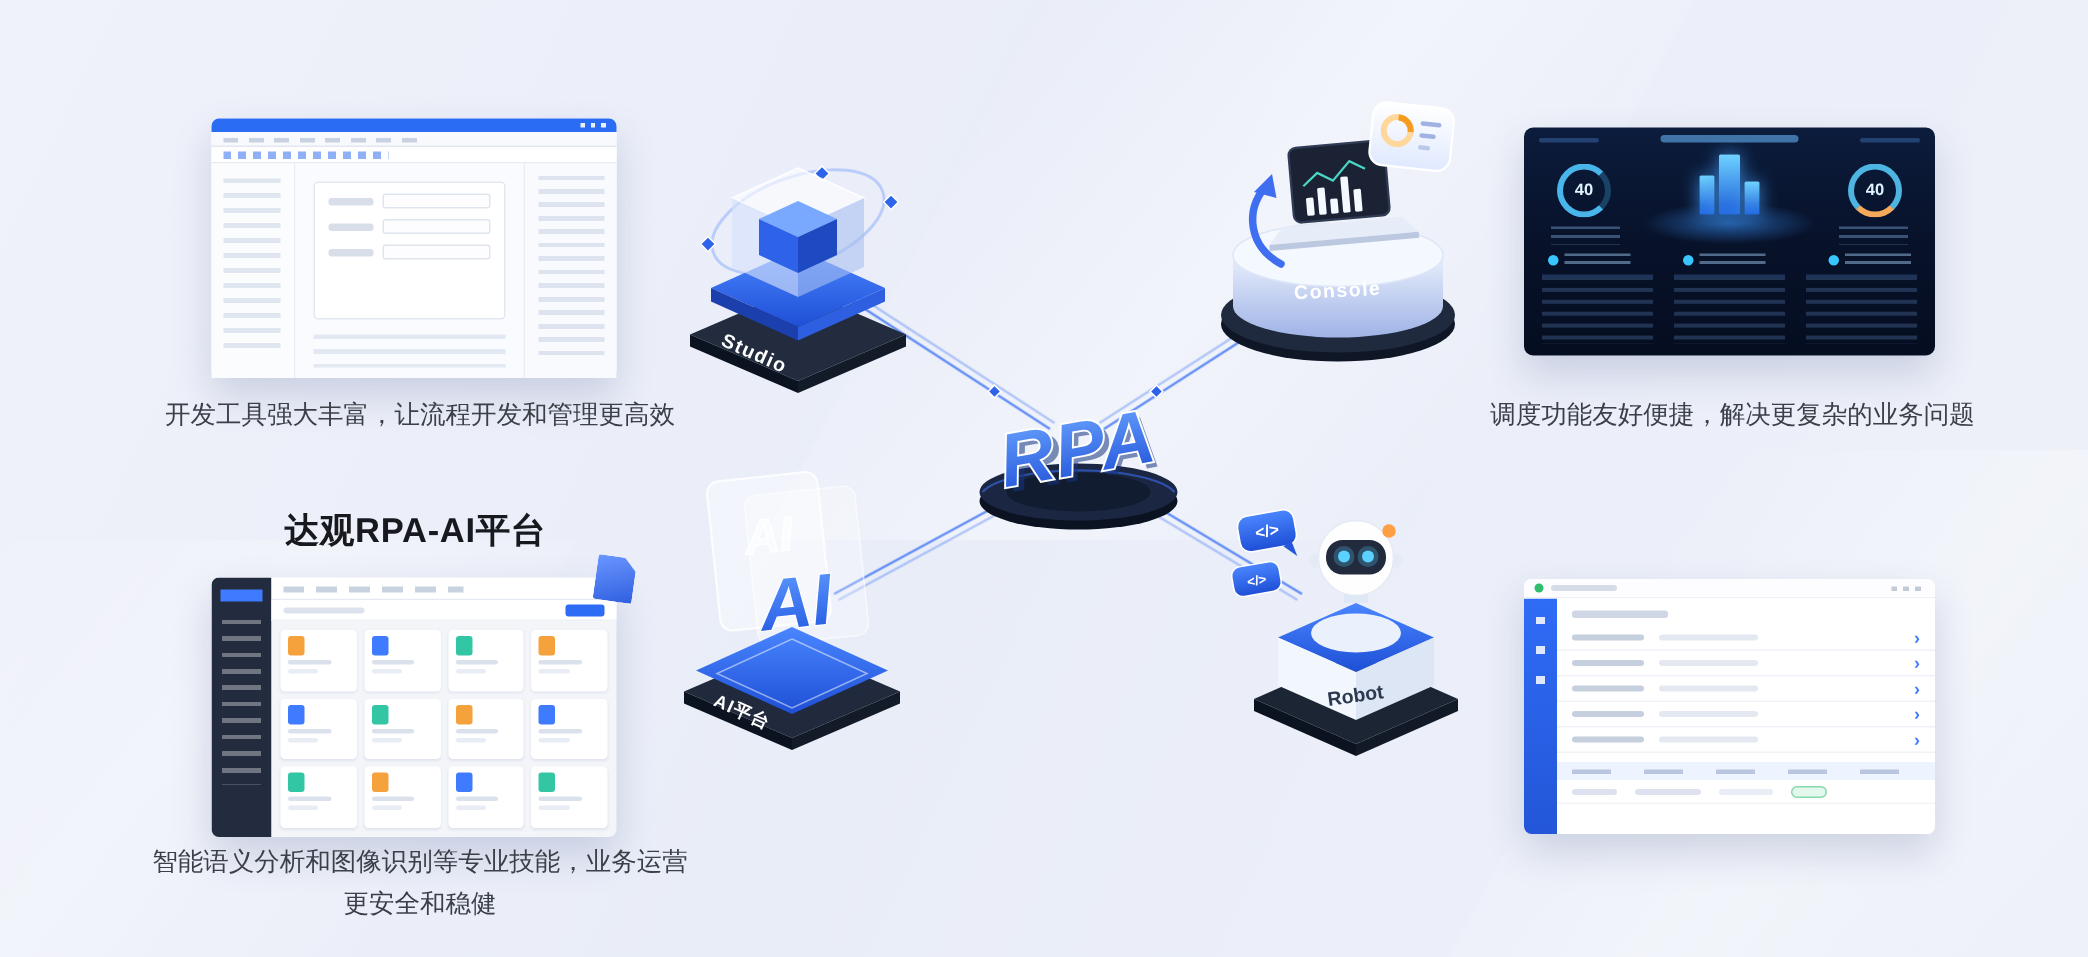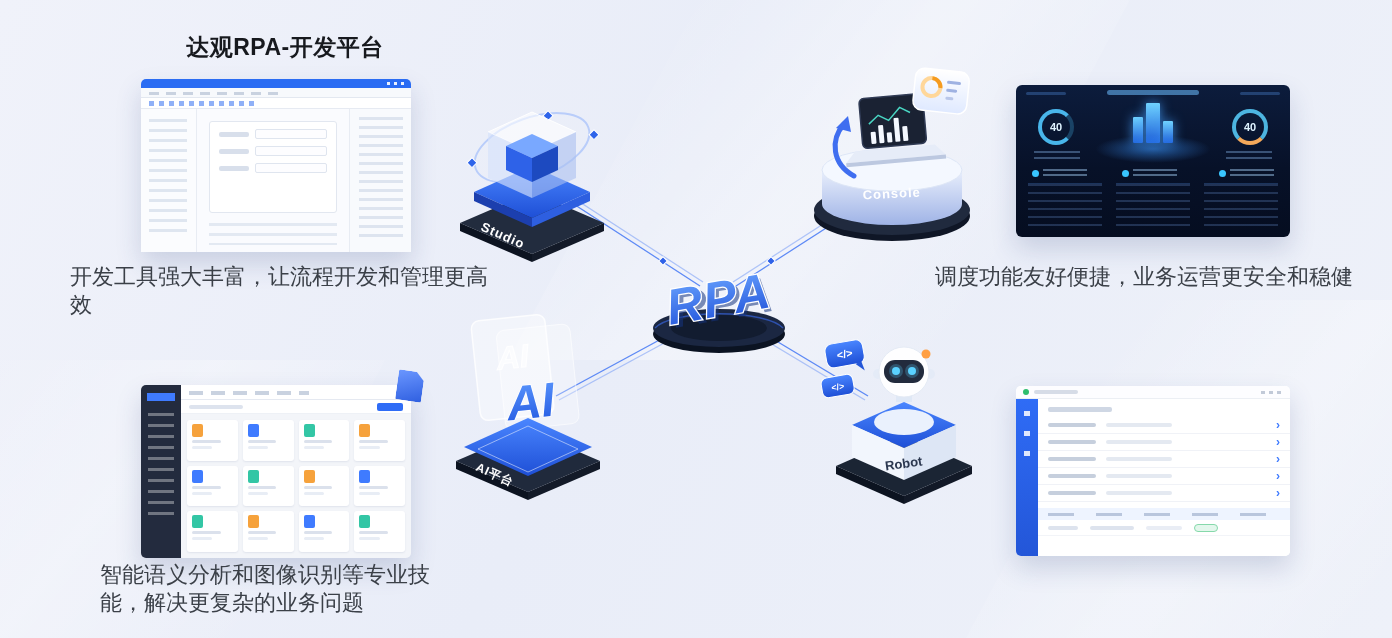--- a/index.html
+++ b/index.html
@@ -14,21 +14,21 @@
   .s3{left:1050px;top:300px;width:380px;height:360px;opacity:.45}
 
   .links{position:absolute;inset:0;width:100%;height:100%;pointer-events:none}
 
   .q-title{position:absolute;font-size:23px;font-weight:bold;color:#17191e;text-align:center;letter-spacing:.5px}
   .t-dev{left:120px;top:32px;width:330px}
   .t-ctl{left:990px;top:32px;width:330px}
   .t-ai{left:112px;top:338px;width:330px}
   .t-rb{left:990px;top:340px;width:330px}
 
-  .q-caption{position:absolute;font-size:22px;color:#3b4048;line-height:28px}
+  .q-caption{position:absolute;font-size:17px;color:#3b4048;text-align:center;line-height:28px}
   .c-dev{left:70px;top:263px;width:420px}
   .c-ctl{left:935px;top:263px;width:440px}
   .c-ai{left:100px;top:561px;width:360px}
   .c-rb{left:935px;top:564px;width:440px}
 
   .shot{position:absolute;border-radius:5px;box-shadow:0 12px 26px rgba(40,60,120,.18)}
 
   
   .dev-shot{left:141px;top:79px;width:270px;height:173px;background:#fff}
   .win-bar{height:9px;background:#2a6cf3;border-radius:5px 5px 0 0;position:relative}
@@ -311,21 +311,20 @@
         <text x="25" y="42" text-anchor="middle" font-size="11" font-weight="bold" fill="#fff">&lt;/&gt;</text>
       </g>
       <g transform="rotate(-10 18 72)">
         <rect x="2" y="60" width="32" height="20" rx="6" fill="url(#gBlue)" stroke="#fff"></rect>
         <text x="18" y="74" text-anchor="middle" font-size="9" font-weight="bold" fill="#fff">&lt;/&gt;</text>
       </g>
       <text font-size="13" font-weight="bold" fill="#2c3850" x="84" y="152" text-anchor="middle" transform="rotate(-8 84 150)">Robot</text>
     </svg>
   </div>
 
-  <h2 class="q-title t-dev">达观RPA-开发平台</h2>
   <div class="shot dev-shot">
     <div class="win-bar">
         <span class="dots"></span>
       </div>
     <div class="dev-menu"></div>
     <div class="dev-tools"></div>
     <div class="dev-body">
       <div class="dev-left"></div>
       <div class="dev-mid">
         <div class="dev-card">
@@ -373,22 +372,23 @@
         <span class="bar"></span>
       </div>
     <div class="ctl-user cu3">
         <span class="dot"></span>
         <span class="bar"></span>
       </div>
     <div class="ctl-col cc1"></div>
     <div class="ctl-col cc2"></div>
     <div class="ctl-col cc3"></div>
   </div>
-  <p class="q-caption c-ctl">调度功能友好便捷，业务运营更安全和稳健</p>
-
+  <p class="q-caption c-ctl">调度功能友好便捷，解决更复杂的业务问题</p>
+
+  <h2 class="q-title t-ai">达观RPA-AI平台</h2>
   <div class="shot ai-shot">
     <div class="ai-side"></div>
     <div class="ai-head"></div>
     <div class="ai-sub">
       <span class="crumb"></span>
       <span class="pill"></span>
     </div>
     <div class="ai-grid">
       <i class="ai-card">
           <i class="ico"></i>
@@ -446,21 +446,21 @@
           <i class="l2"></i>
         </i>
       <i class="ai-card">
           <i class="ico"></i>
           <i class="l1"></i>
           <i class="l2"></i>
         </i>
     </div>
     <div class="paper"></div>
   </div>
-  <p class="q-caption c-ai">智能语义分析和图像识别等专业技能，解决更复杂的业务问题</p>
+  <p class="q-caption c-ai">智能语义分析和图像识别等专业技能，业务运营更安全和稳健</p>
 
   <div class="shot rb-shot">
     <div class="rb-top">
       <span class="gdot"></span>
       <span class="tbar"></span>
       <span class="ctrls"></span>
     </div>
     <div class="rb-side"></div>
     <div class="rb-body">
       <div class="rb-sec-lab"></div>

